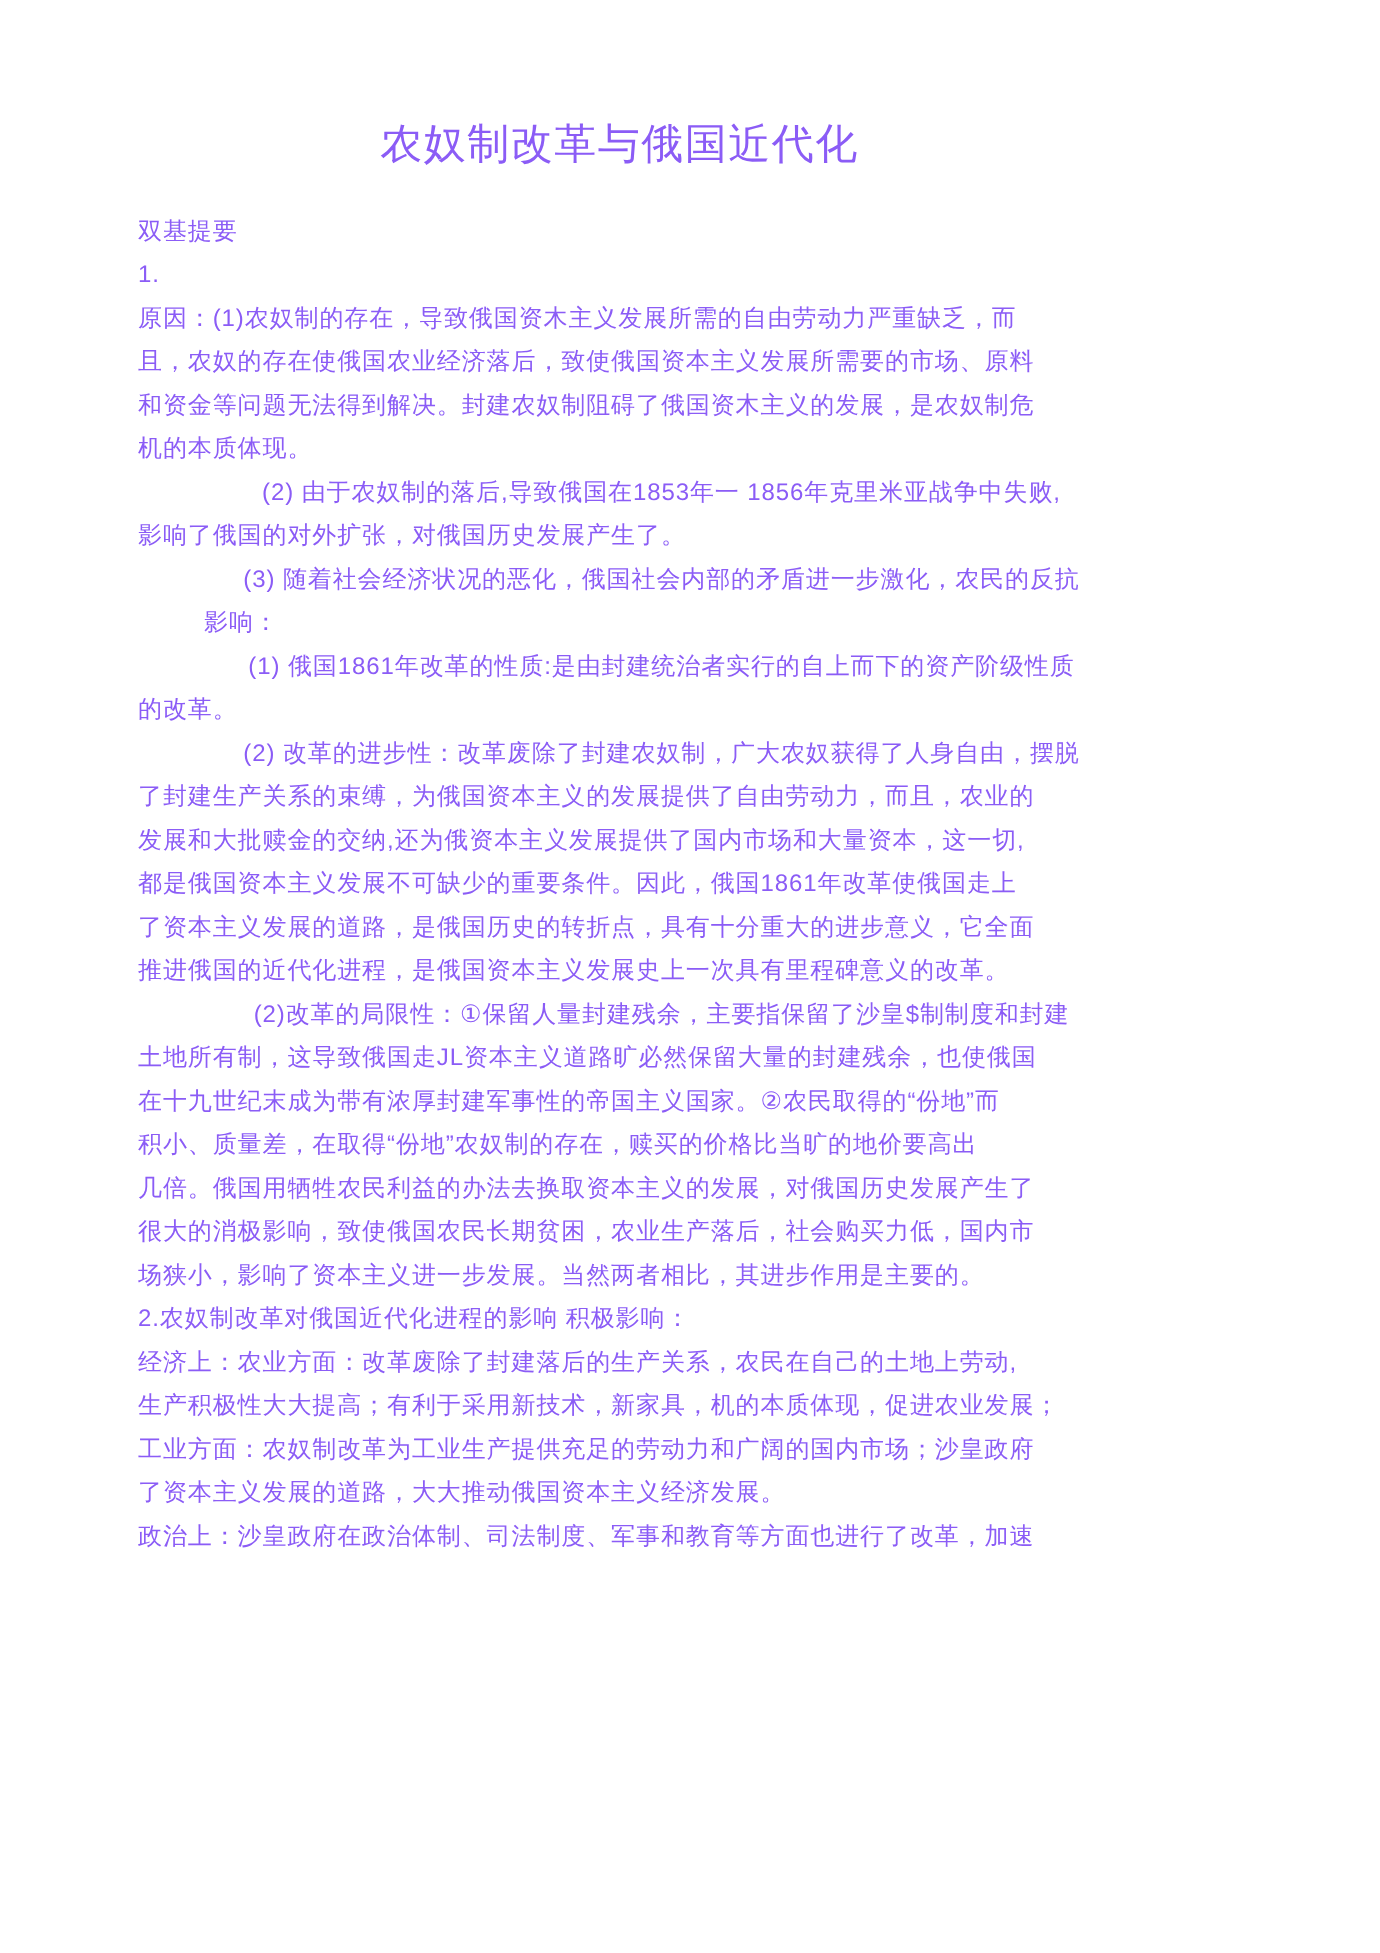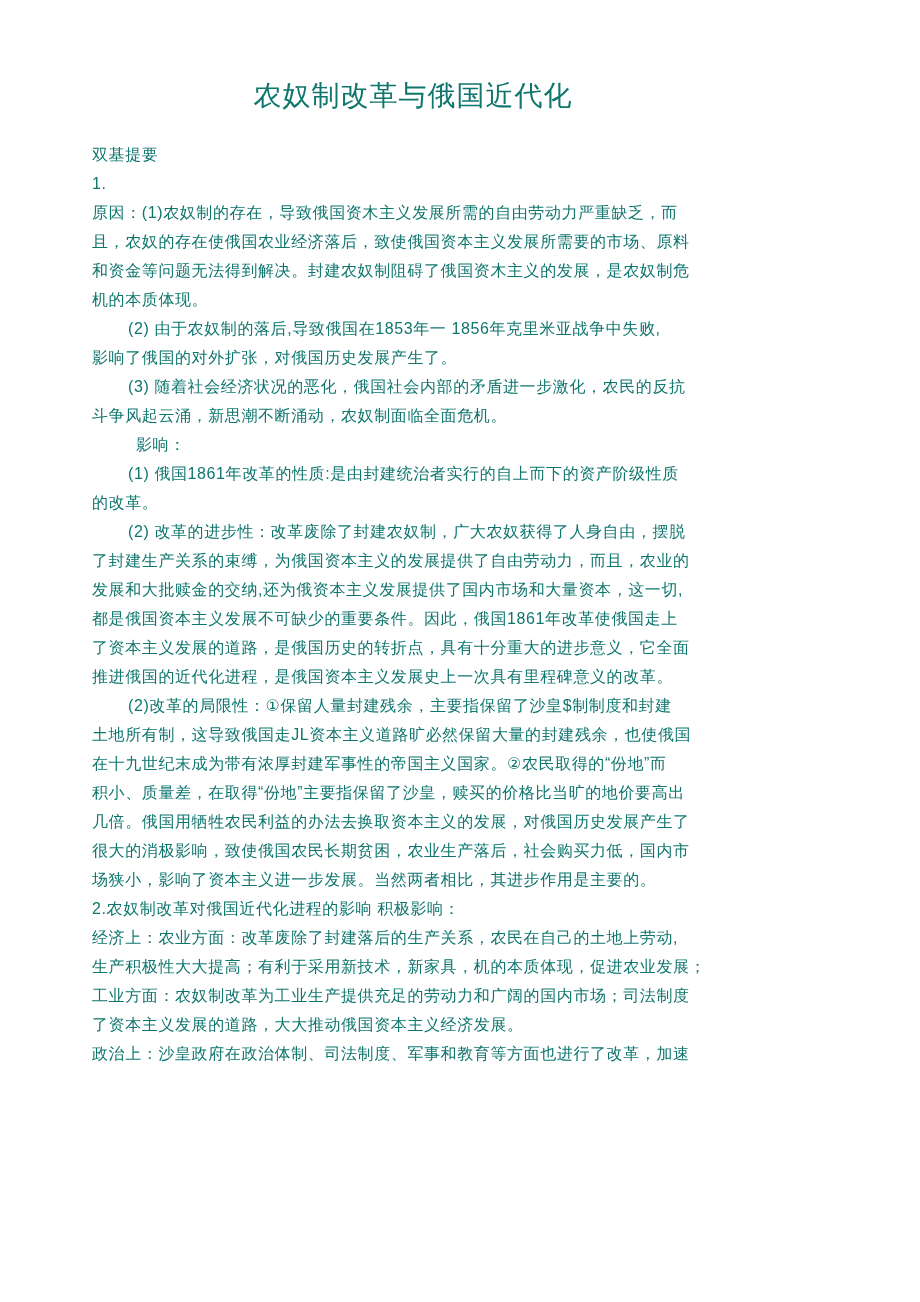--- a/index.html
+++ b/index.html
@@ -7,21 +7,21 @@
     padding: 0;
     background: #ffffff;
   }
   .page {
     position: relative;
     width: 824px;
     height: 1302px;
     background: #ffffff;
     overflow: hidden;
     font-family: "Liberation Sans", "DejaVu Sans", sans-serif;
-    color: #0f766e;
+    color: #8b5cf6;
   }
   .doc-title {
     position: absolute;
     top: 76px;
     left: 92px;
     right: 90px;
     margin: 0;
     text-align: center;
     font-size: 28px;
     line-height: 40px;
@@ -37,55 +37,54 @@
   }
   .line {
     height: 29px;
     line-height: 29px;
     font-size: 16px;
     letter-spacing: 0.6px;
     white-space: nowrap;
     font-weight: 400;
   }
   .indent-0 { padding-left: 0; }
-  .indent-1 { padding-left: 36px; }
+  .indent-1 { padding-left: 36px; text-align: center; }
   .indent-2 { padding-left: 44px; }
 </style>
 </head>
 <body>
 
 <div class="page">
   <h1 class="doc-title">农奴制改革与俄国近代化</h1>
   <div class="doc-body">
       <div class="line indent-0">双基提要</div>
       <div class="line indent-0">1.</div>
       <div class="line indent-0">原因：(1)农奴制的存在，导致俄国资木主义发展所需的自由劳动力严重缺乏，而</div>
       <div class="line indent-0">且，农奴的存在使俄国农业经济落后，致使俄国资本主义发展所需要的市场、原料</div>
       <div class="line indent-0">和资金等问题无法得到解决。封建农奴制阻碍了俄国资木主义的发展，是农奴制危</div>
       <div class="line indent-0">机的本质体现。</div>
       <div class="line indent-1">(2) 由于农奴制的落后,导致俄国在1853年一 1856年克里米亚战争中失败,</div>
       <div class="line indent-0">影响了俄国的对外扩张，对俄国历史发展产生了。</div>
       <div class="line indent-1">(3) 随着社会经济状况的恶化，俄国社会内部的矛盾进一步激化，农民的反抗</div>
-      <div class="line indent-0">斗争风起云涌，新思潮不断涌动，农奴制面临全面危机。</div>
       <div class="line indent-2">影响：</div>
       <div class="line indent-1">(1) 俄国1861年改革的性质:是由封建统治者实行的自上而下的资产阶级性质</div>
       <div class="line indent-0">的改革。</div>
       <div class="line indent-1">(2) 改革的进步性：改革废除了封建农奴制，广大农奴获得了人身自由，摆脱</div>
       <div class="line indent-0">了封建生产关系的束缚，为俄国资本主义的发展提供了自由劳动力，而且，农业的</div>
       <div class="line indent-0">发展和大批赎金的交纳,还为俄资本主义发展提供了国内市场和大量资本，这一切,</div>
       <div class="line indent-0">都是俄国资本主义发展不可缺少的重要条件。因此，俄国1861年改革使俄国走上</div>
       <div class="line indent-0">了资本主义发展的道路，是俄国历史的转折点，具有十分重大的进步意义，它全面</div>
       <div class="line indent-0">推进俄国的近代化进程，是俄国资本主义发展史上一次具有里程碑意义的改革。</div>
       <div class="line indent-1">(2)改革的局限性：①保留人量封建残余，主要指保留了沙皇$制制度和封建</div>
       <div class="line indent-0">土地所有制，这导致俄国走JL资本主义道路旷必然保留大量的封建残余，也使俄国</div>
       <div class="line indent-0">在十九世纪末成为带有浓厚封建军事性的帝国主义国家。②农民取得的“份地”而</div>
-      <div class="line indent-0">积小、质量差，在取得“份地”主要指保留了沙皇，赎买的价格比当旷的地价要高出</div>
+      <div class="line indent-0">积小、质量差，在取得“份地”农奴制的存在，赎买的价格比当旷的地价要高出</div>
       <div class="line indent-0">几倍。俄国用牺牲农民利益的办法去换取资本主义的发展，对俄国历史发展产生了</div>
       <div class="line indent-0">很大的消极影响，致使俄国农民长期贫困，农业生产落后，社会购买力低，国内市</div>
       <div class="line indent-0">场狭小，影响了资本主义进一步发展。当然两者相比，其进步作用是主要的。</div>
       <div class="line indent-0">2.农奴制改革对俄国近代化进程的影响 积极影响：</div>
       <div class="line indent-0">经济上：农业方面：改革废除了封建落后的生产关系，农民在自己的土地上劳动,</div>
       <div class="line indent-0">生产积极性大大提高；有利于采用新技术，新家具，机的本质体现，促进农业发展；</div>
-      <div class="line indent-0">工业方面：农奴制改革为工业生产提供充足的劳动力和广阔的国内市场；司法制度</div>
+      <div class="line indent-0">工业方面：农奴制改革为工业生产提供充足的劳动力和广阔的国内市场；沙皇政府</div>
       <div class="line indent-0">了资本主义发展的道路，大大推动俄国资本主义经济发展。</div>
       <div class="line indent-0">政治上：沙皇政府在政治体制、司法制度、军事和教育等方面也进行了改革，加速</div>
     </div>
 </div>
 
 </body></html>

